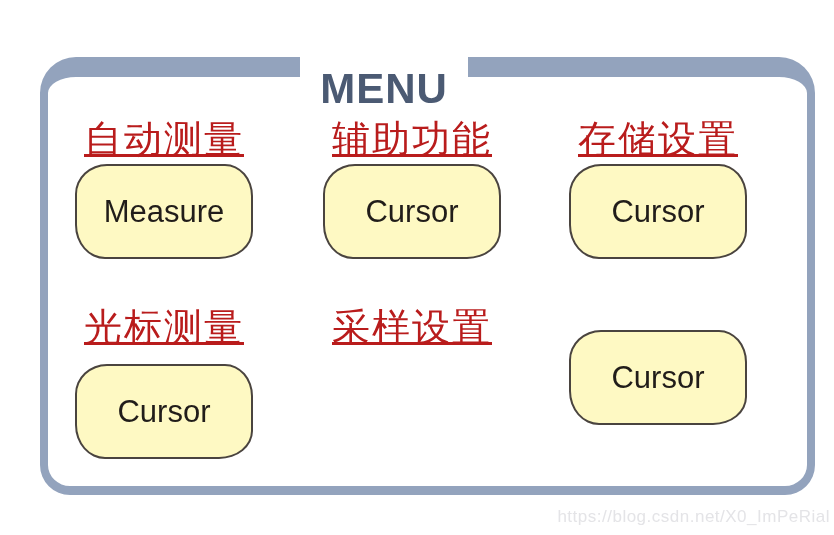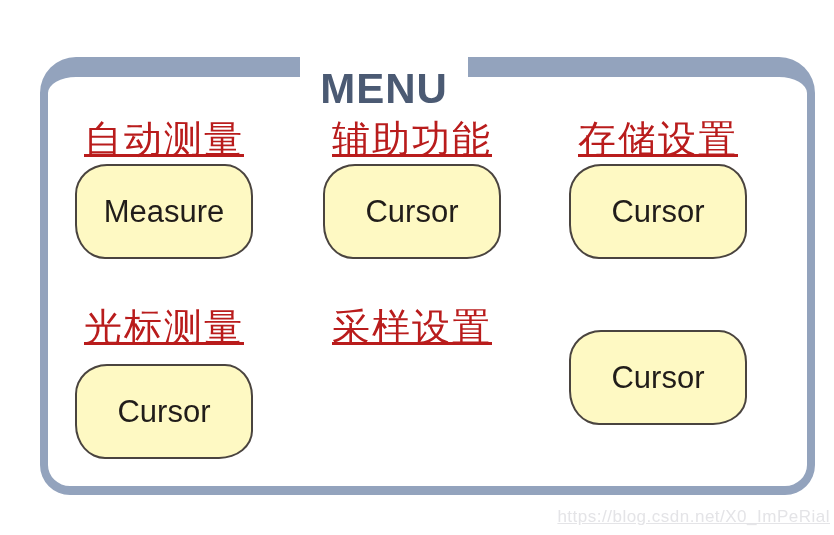--- a/index.html
+++ b/index.html
@@ -83,21 +83,20 @@
   }
   .r1 .osc-btn { margin-top: 20px; }
 
   .watermark {
     position: absolute;
     top: 507px; right: 4px;
     font-size: 17px;
     color: #e4e4e7;
     letter-spacing: 0.5px;
     white-space: nowrap;
-    text-decoration: underline;
   }
 </style>
 </head>
 <body>
 
 <div class="panel">
 
   <div class="title-gap">
     <span class="menu-title">MENU</span>
   </div>

